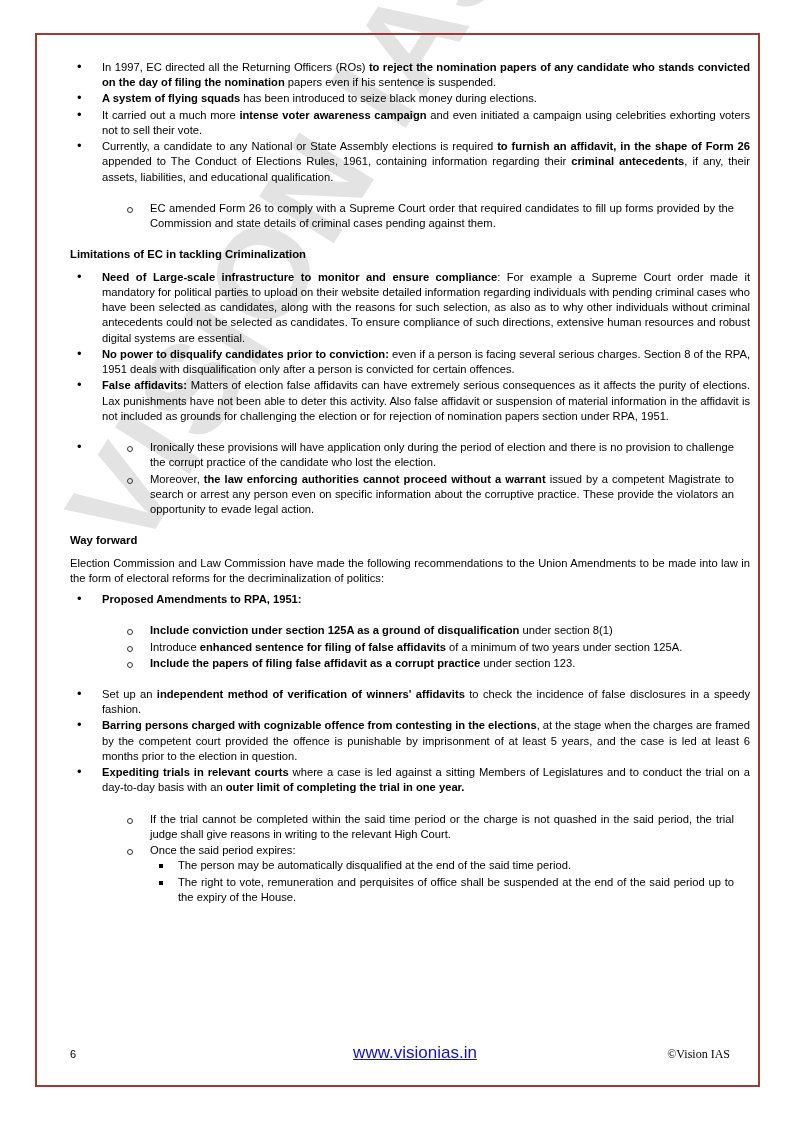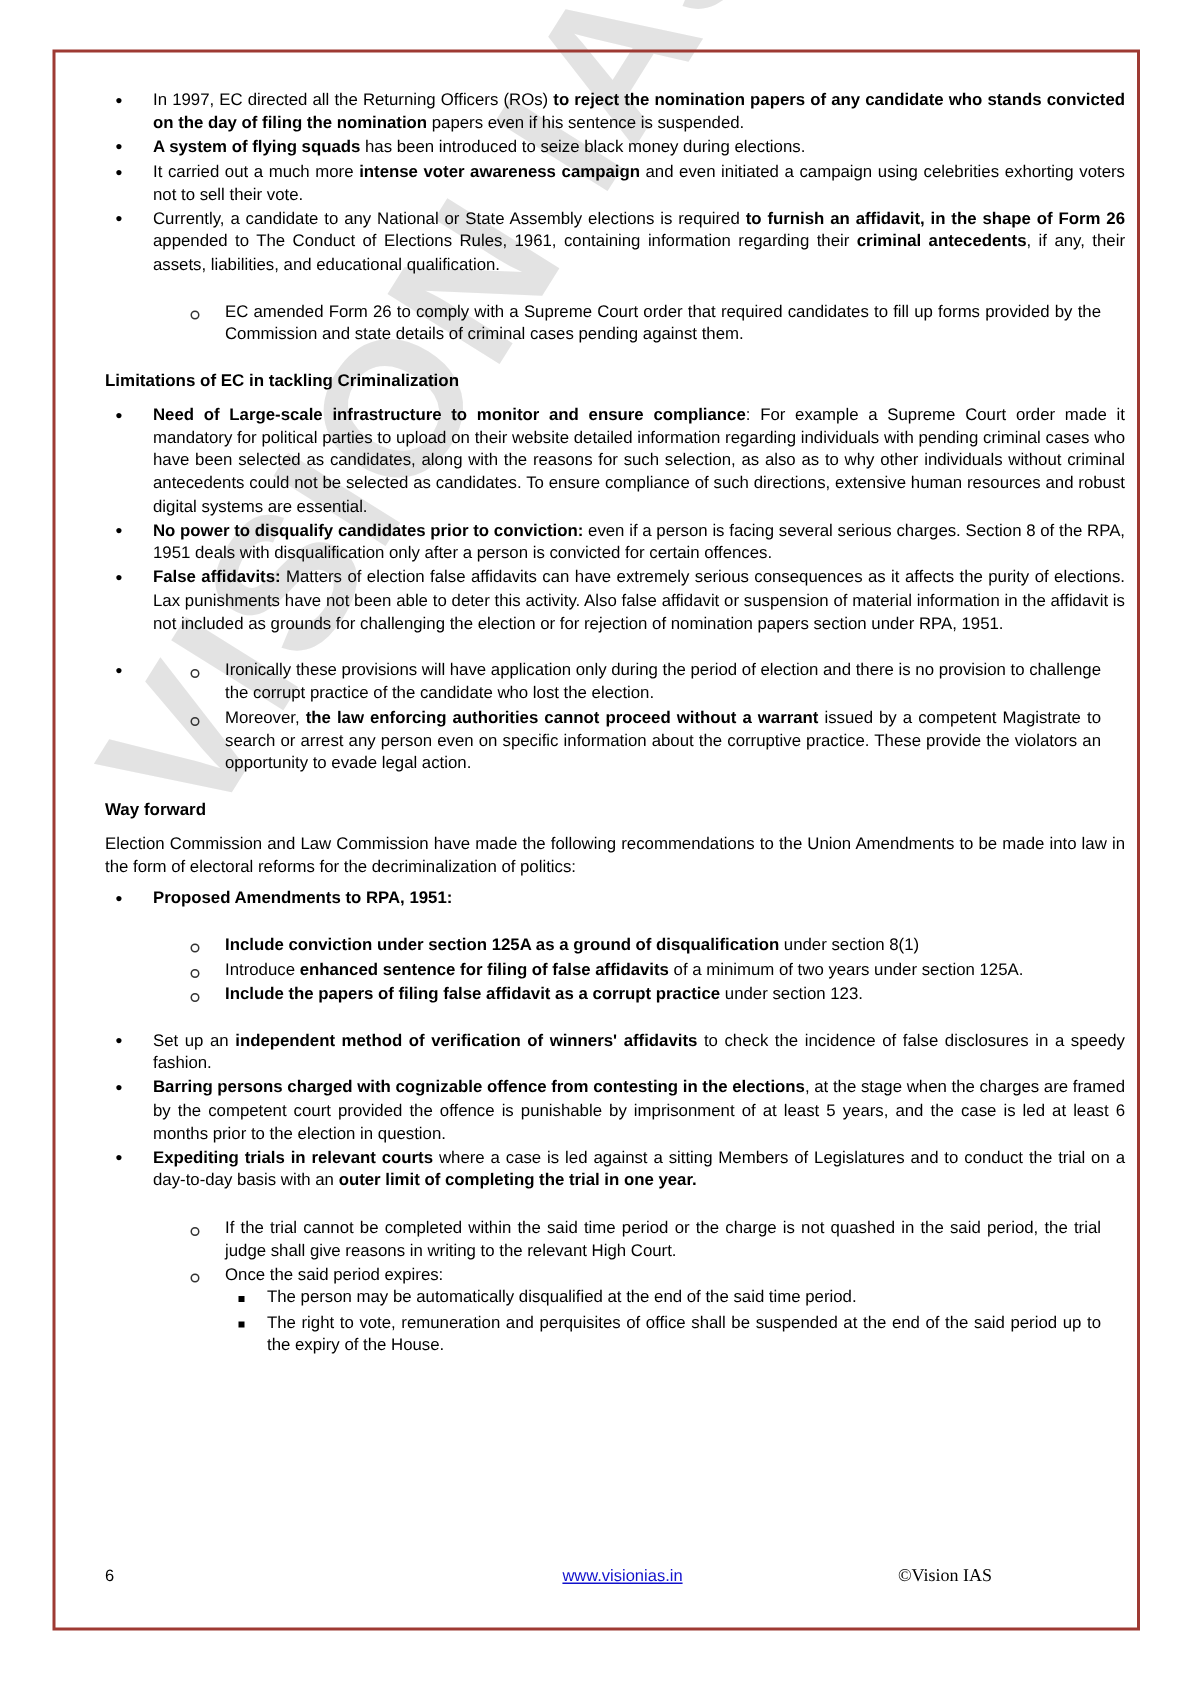--- a/index.html
+++ b/index.html
@@ -160,25 +160,25 @@
     align-items: baseline;
   }
   .footer .pagenum { width: 230px; }
   .footer .siteurl {
     flex: 1;
     text-align: center;
   }
   .footer .siteurl a {
     color: #1111cc;
     text-decoration: underline;
-    font-size: 11px;
+    font-size: 17px;
   }
   .footer .copyright {
     width: 200px;
-    text-align: center;
+    text-align: right;
     font-family: "Liberation Serif", serif;
     font-size: 12px;
   }
 </style>
 </head>
 <body>
 
 <div class="watermark">
   <div class="watermark-text">VISION IAS</div>
 </div>

